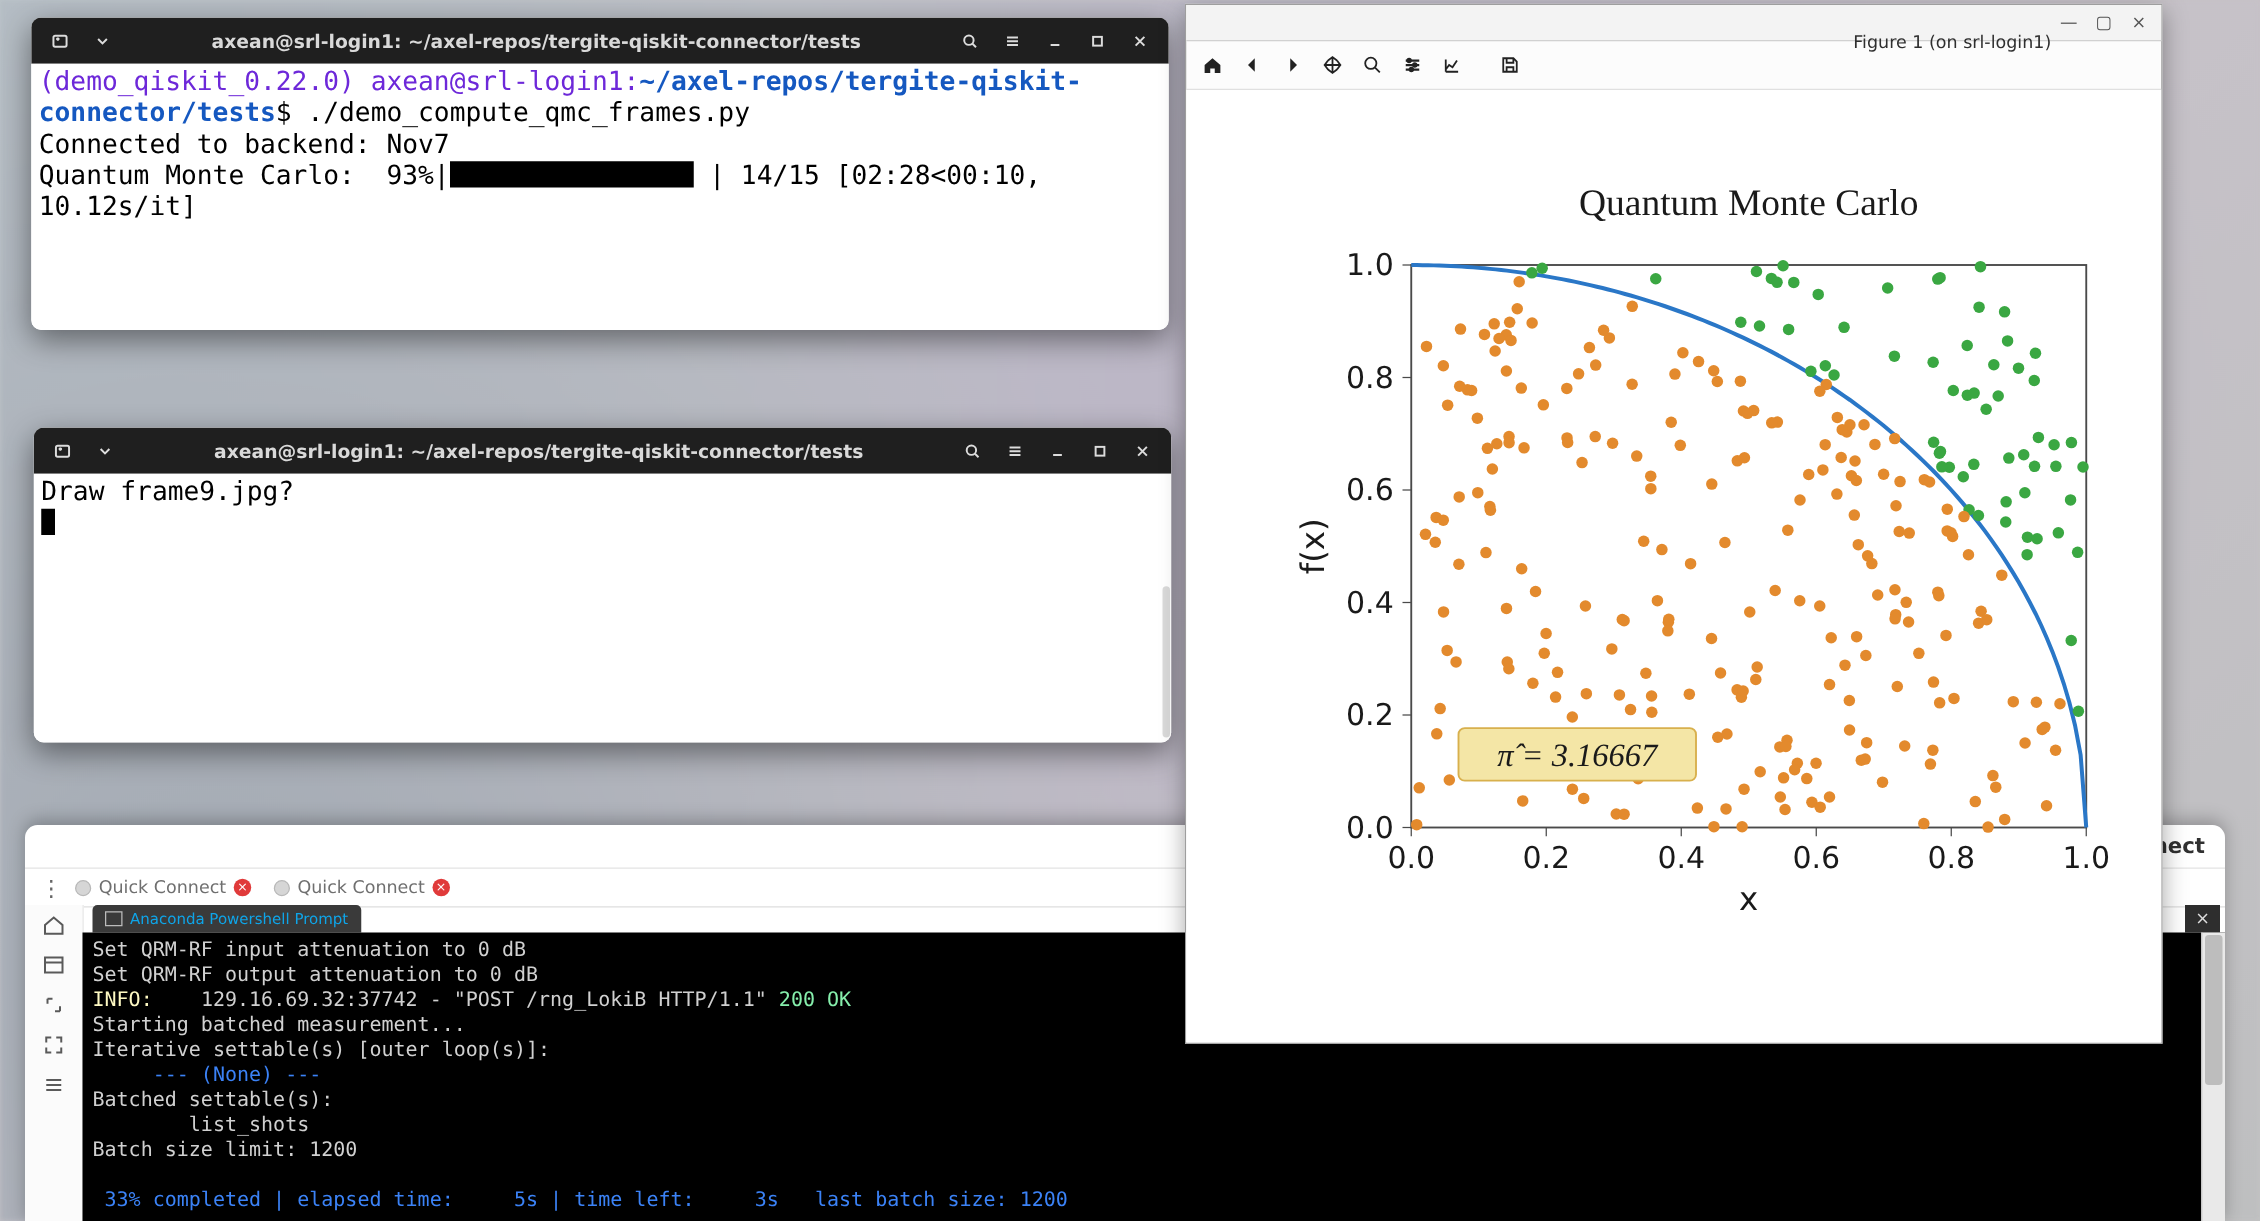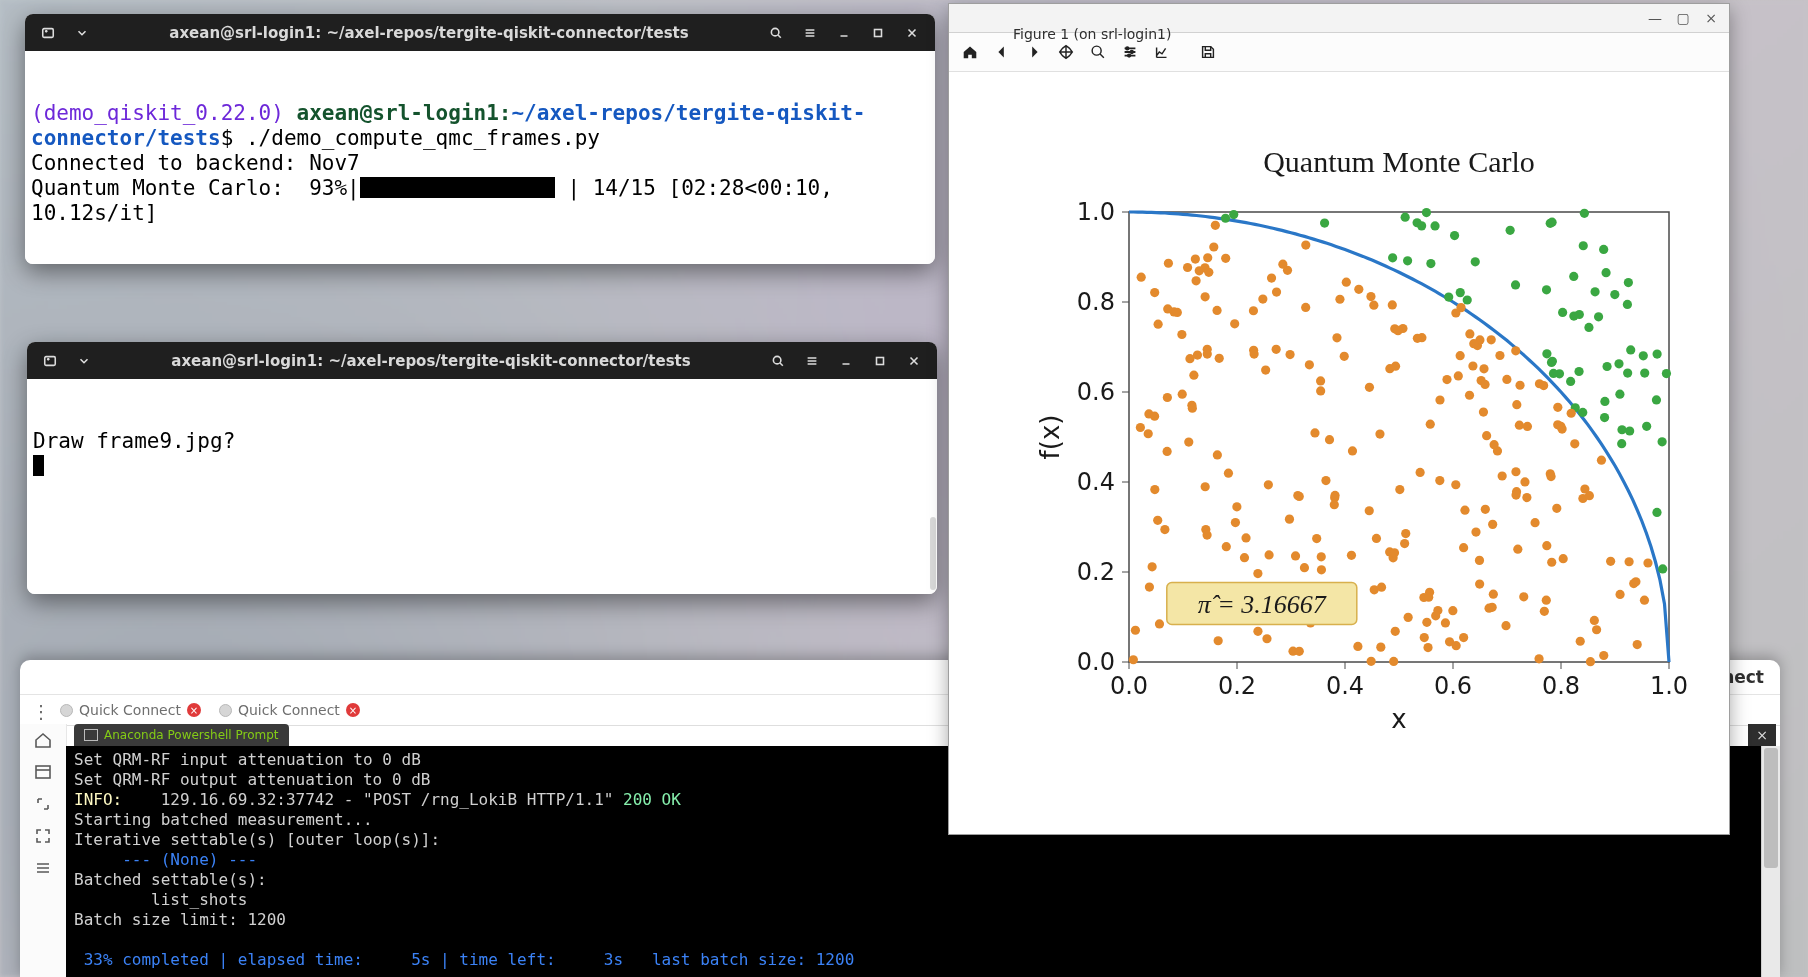--- a/index.html
+++ b/index.html
@@ -29,21 +29,20 @@
 
   
   .term-window {
     position: absolute;
     background: #ffffff;
     border-radius: 8px;
     box-shadow: 0 8px 24px rgba(0,0,0,0.45);
     display: flex;
     flex-direction: column;
     overflow: hidden;
-    gap: 48px;
   }
   .term-titlebar {
     height: 37px;
     background: #1f1f1f;
     display: flex;
     align-items: center;
     color: #d9d9d9;
     font-size: 15px;
     padding: 0 6px;
   }
@@ -74,21 +73,21 @@
     background: #ffffff;
     color: #000;
     font-family: "DejaVu Sans Mono", "Menlo", monospace;
     font-size: 21px;
     line-height: 1.19;
     padding: 2px 6px 4px 6px;
     white-space: pre-wrap;
     position: relative;
   }
   .prompt-env  { color:#6d28d9;text-align:center; }
-  .prompt-user { color:#14532d; font-weight:700; }
+  .prompt-user { color:#6d28d9; font-weight:400; }
   .prompt-path { color:#1558c0; font-weight:600; }
   .progress-block {
     display:inline-block;
     width: 195px;
     height: 21px;
     background:#000;
     vertical-align: -3px;
   }
   .cursor-block {
     display:inline-block;
@@ -113,21 +112,21 @@
   }
   .fig-titlebar {
     height: 28px;
     display:flex; align-items:center;
     border-bottom:1px solid #d1d1d1;
     font-size:14px;
     color:#2f2f2f;
     padding: 0 4px;
     background:#f3f3f3;
   }
-  .fig-title { flex:1; text-align:left; font-weight:500;margin-top:32px; }
+  .fig-title { flex:1; text-align:right; font-weight:500;margin-top:32px; }
   .fig-winbtn {
     width:28px; height:22px;
     display:flex; align-items:center; justify-content:center;
     color:#555; font-size:14px;
   }
   .fig-toolbar {
     height: 34px;
     display:flex; align-items:center;
     gap: 6px;
     padding: 2px 8px;
@@ -182,21 +181,21 @@
     gap:12px; padding-top:6px;
     border-right:1px solid #e7e7e7;
     background:#fbfbfb;
   }
   .rail-ic { width:20px;height:20px; stroke:#5a5a5a; stroke-width:1.6; fill:none; }
 
   .ps-tab {
     position:absolute; left:54px; top:64px;
     height:22px;
     background:#3a3a3a;
-    color:#84cc16;
+    color:#0ea5e9;
     font-size:12px;
     display:flex; align-items:center; padding:0 10px;
     border-top-left-radius:4px; border-top-right-radius:4px;
   }
   .ps-tab .box {
     width:12px;height:10px;border:1px solid #bcbcbc; margin-right:6px;
   }
 
   .ps-body {
     position:absolute; left:46px; right:0; top:86px; bottom:0;

